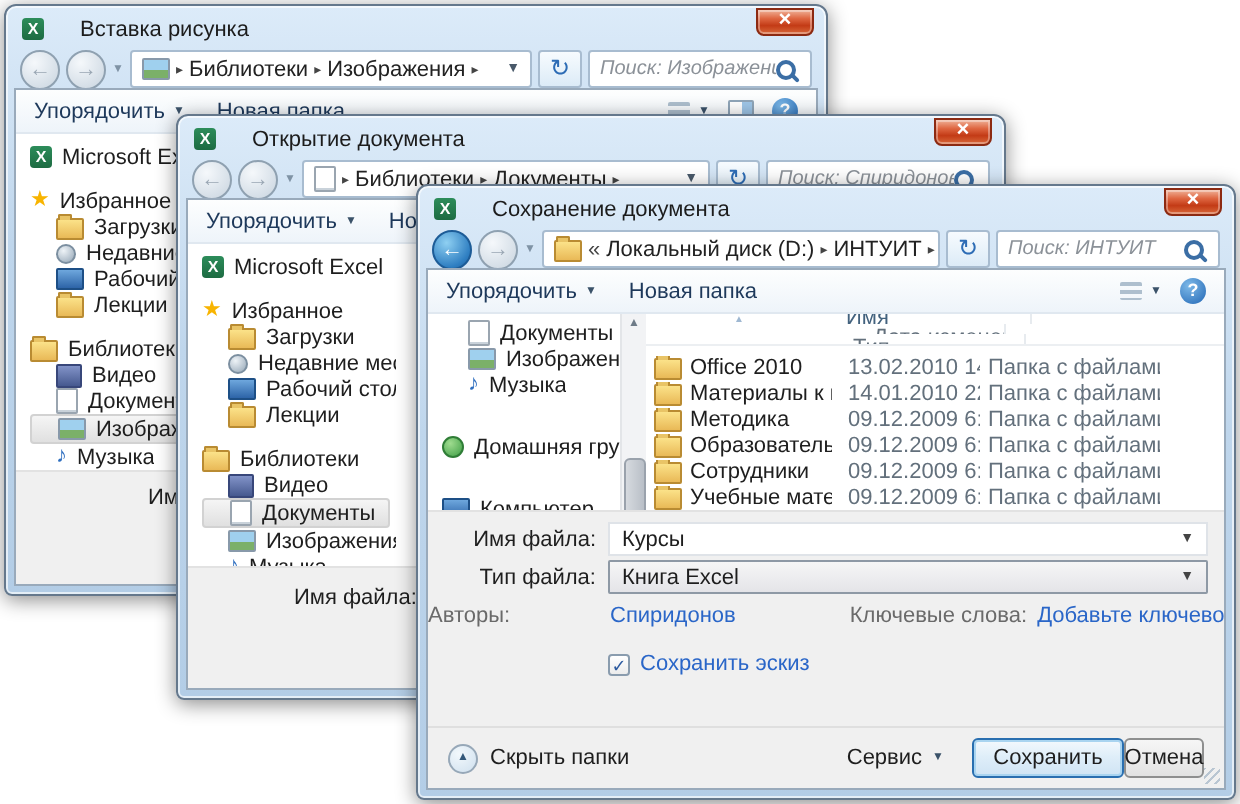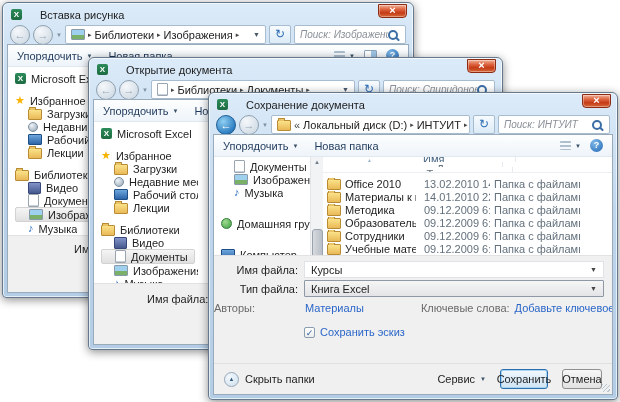--- a/index.html
+++ b/index.html
@@ -117,22 +117,22 @@
   .link{color:#2a66c8;white-space:nowrap;}
   .cbx{width:11px;height:11px;box-sizing:border-box;border:1px solid #8a9cae;border-radius:2px;
        background:linear-gradient(#fff,#ececec);color:#2c5aa0;font-size:9px;line-height:10px;text-align:center;margin-right:5px;}
   .botbar{position:absolute;left:0;right:0;bottom:0;height:31px;background:#f0f0f0;border-top:1px solid #dfdfdf;
        display:flex;align-items:center;font-size:11px;color:#1e1e1e;padding:0 10px;box-sizing:border-box;}
   .hidebtn{width:15px;height:15px;border-radius:50%;box-sizing:border-box;border:1px solid #97a8b8;
        background:radial-gradient(circle at 35% 30%,#f2f8fc,#cfe0ee);color:#33587a;font-size:6px;
        line-height:13px;text-align:center;margin-right:6px;}
   .btn{height:20px;box-sizing:border-box;font-size:11px;color:#1e1e1e;display:flex;align-items:center;
        justify-content:center;border-radius:3px;}
-  .btn.default{width:48px;border:1px solid #2a6fb0;box-shadow:inset 0 0 0 1px #a9d4f0;
-       background:linear-gradient(#f4f9fd,#dfeef9 45%,#cfe4f4);margin-right:14px;}
+  .btn.default{width:76px;border:1px solid #2a6fb0;box-shadow:inset 0 0 0 1px #a9d4f0;
+       background:linear-gradient(#f4f9fd,#dfeef9 45%,#cfe4f4);margin-right:0;}
   .btn.normal{width:40px;border:1px solid #8e8f8f;background:linear-gradient(#f6f6f6,#e2e2e2);}
   .toolsdd{display:flex;align-items:center;gap:5px;margin-left:auto;margin-right:14px;}
   .grip{position:absolute;right:2px;bottom:2px;width:8px;height:8px;
        background:repeating-linear-gradient(135deg,#b9c6d2 0 1px,transparent 1px 3px);}
   .footer-label{position:absolute;font-size:11px;color:#1e1e1e;white-space:nowrap;}
 </style>
 </head>
 <body>
 
 <div class="win" style="left:2px;top:2px;width:412px;height:296px;z-index:1">
@@ -473,21 +473,21 @@
       </div>
       <div class="frow" style="left:4px;right:8px;top:24px">
         <span class="flabel">Тип файла:</span>
         <span class="combo grad">
           <span>Книга Excel</span>
           <span class="dd">▼</span>
         </span>
       </div>
       <div class="frow" style="left:0;top:46px;gap:5px">
         <span class="glabel" style="width:86px;display:inline-block">Авторы:</span>
-        <span class="link">Материалы</span>
+        <span class="link">Спиридонов</span>
         <span class="glabel" style="margin-left:52px">Ключевые слова:</span>
         <span class="link">Добавьте ключевое слово</span>
       </div>
       <div class="frow" style="left:90px;top:70px">
         <span class="cbx">✓</span>
         <span class="link">Сохранить эскиз</span>
       </div>
       <div class="botbar">
         <span class="hidebtn">▲</span>
         <span>Скрыть папки</span>

